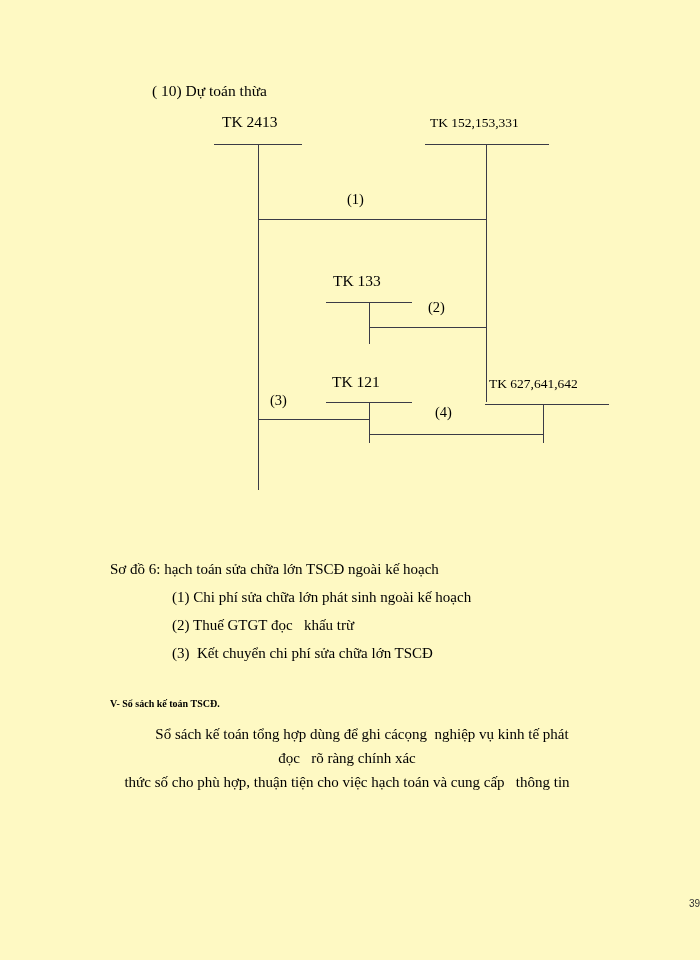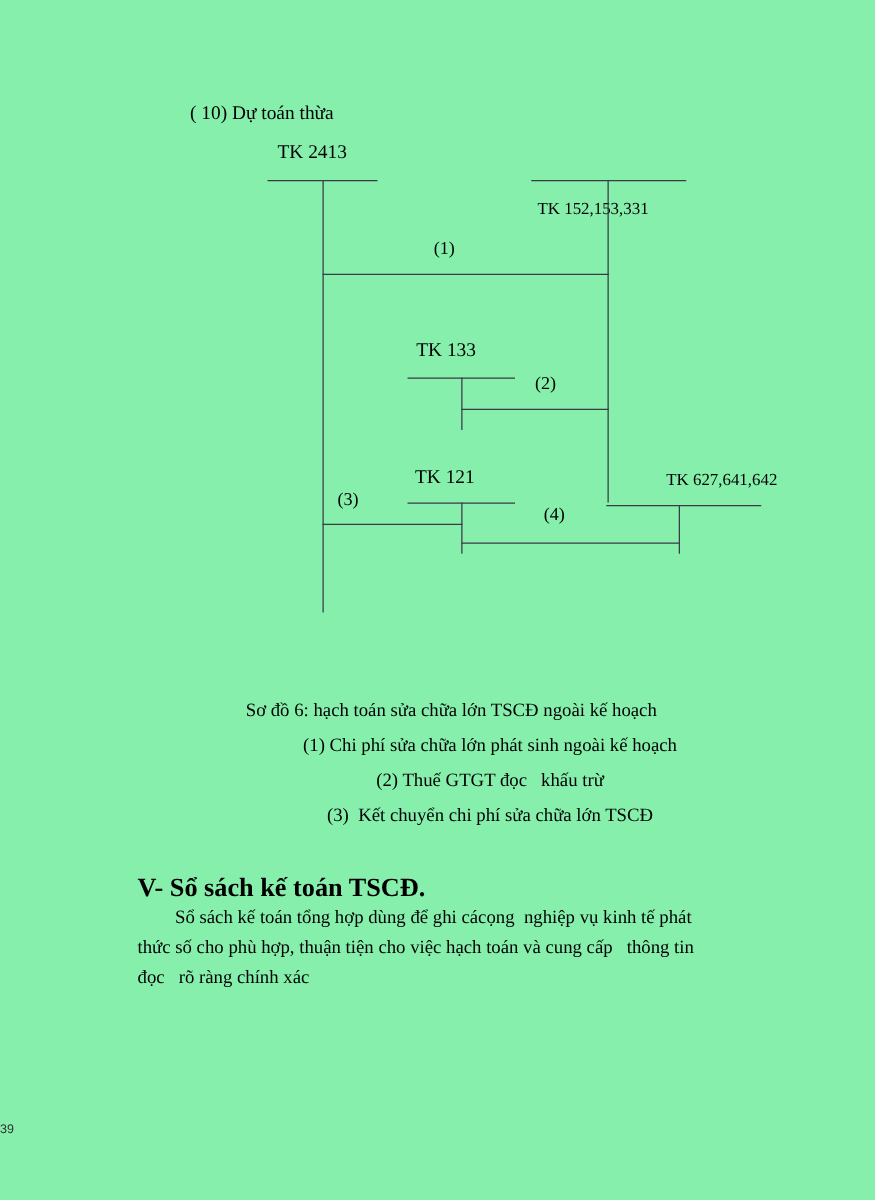--- a/index.html
+++ b/index.html
@@ -11,21 +11,21 @@
     width: 700px;
     height: 960px;
     position: relative;
     font-family: "Liberation Serif", "DejaVu Serif", serif;
     color: #000000;
     overflow: hidden;
   }
   .page {
     position: absolute;
     inset: 0;
-    background: #86efac;
+    background: #fef9c3;
   }
 
   
   .abs { position: absolute; white-space: pre; }
   .t13 { font-size: 13.5px; }
   .t15 { font-size: 15.5px; }
 
   
   #diagram {
     position: absolute;
@@ -49,92 +49,93 @@
     white-space: pre;
     font-family: "Liberation Serif", "DejaVu Serif", serif;
   }
   .flow-label {
     position: absolute;
     white-space: pre;
     font-size: 14.5px;
   }
 
   
-  #caption-block { position: absolute; left: 0; top: 555px; width: 612px; text-align: center; }
+  #caption-block { position: absolute; left: 0; top: 555px; width: 612px; }
   .caption-line {
     position: relative;
     font-size: 15px;
     line-height: 28px;
     white-space: pre;
   }
   .cap-indent0 { margin-left: 110px; }
   .cap-indent1 { margin-left: 172px; font-family: Liberation Serif, serif; }
 
   #section-heading {
     position: absolute;
     left: 110px;
     top: 698px;
-    font-size: 21px;
+    font-size: 10px;
     font-weight: bold;
     white-space: pre;
   }
 
   #paragraph {
     position: absolute;
     left: 110px;
     top: 722px;
     width: 474px;
     font-size: 15px;
     line-height: 24px;
+    text-align: center;
   }
   #paragraph .pline { white-space: pre; display: block; }
 
   #page-number {
     position: absolute;
     left: 0;
     top: 898px;
     width: 700px;
-    text-align: left;
+    text-align: right;
     font-size: 10px;
     font-family: "Liberation Sans", sans-serif;
     color: #333333;
   }
 </style>
 </head>
 <body>
 
 <div class="page">
 
   <div class="abs t15" style="left:152px; top:82px;">( 10) Dự toán thừa</div>
 
   <div id="diagram">
 
     <div class="acct-label t15" style="left:222px; top:113px;">TK 2413</div>
     <div class="hline" style="left:214px; top:144px; width:88px;"></div>
     <div class="vline" style="left:258px; top:144px; height:346px;"></div>
 
-    <div class="acct-label t13" style="left:430px; top:115px;margin-top:44px;">TK 152,153,331</div>
+    <div class="acct-label t13" style="left:430px; top:115px;">TK 152,153,331</div>
     <div class="hline" style="left:425px; top:144px; width:124px;"></div>
     <div class="vline" style="left:486px; top:144px; height:258px;"></div>
 
     <div class="flow-label" style="left:347px; top:191px;">(1)</div>
     <div class="hline" style="left:258px; top:219px; width:229px;"></div>
 
     <div class="acct-label t15" style="left:333px; top:272px;text-align:center;">TK 133</div>
     <div class="hline" style="left:326px; top:302px; width:86px;"></div>
     <div class="vline" style="left:369px; top:302px; height:42px;"></div>
 
     <div class="flow-label" style="left:428px; top:299px;">(2)</div>
     <div class="hline" style="left:369px; top:327px; width:118px;"></div>
 
     <div class="acct-label t15" style="left:332px; top:373px;">TK 121</div>
     <div class="hline" style="left:326px; top:402px; width:86px;"></div>
     <div class="vline" style="left:369px; top:402px; height:41px;"></div>
 
-    <div class="acct-label t13" style="left:489px; top:376px;margin-left:44px;">TK 627,641,642</div>
+    <div class="acct-label t13" style="left:489px; top:376px;">TK 627,641,642</div>
     <div class="hline" style="left:485px; top:404px; width:124px;"></div>
     <div class="vline" style="left:543px; top:404px; height:39px;"></div>
 
     <div class="flow-label" style="left:270px; top:392px;">(3)</div>
     <div class="hline" style="left:258px; top:419px; width:112px;"></div>
 
     <div class="flow-label" style="left:435px; top:404px;">(4)</div>
     <div class="hline" style="left:369px; top:434px; width:175px;"></div>
 
   </div>
@@ -143,19 +144,19 @@
     <div class="caption-line cap-indent0">Sơ đồ 6: hạch toán sửa chữa lớn TSCĐ ngoài kế hoạch</div>
     <div class="caption-line cap-indent1">(1) Chi phí sửa chữa lớn phát sinh ngoài kế hoạch</div>
     <div class="caption-line cap-indent1">(2) Thuế GTGT đọc   khấu trừ</div>
     <div class="caption-line cap-indent1">(3)  Kết chuyển chi phí sửa chữa lớn TSCĐ</div>
   </div>
 
   <div id="section-heading">V- Sổ sách kế toán TSCĐ.</div>
 
   <div id="paragraph">
     <span class="pline">        Sổ sách kế toán tổng hợp dùng để ghi cácọng  nghiệp vụ kinh tế phát</span>
+    <span class="pline">đọc   rõ ràng chính xác</span>
     <span class="pline">thức số cho phù hợp, thuận tiện cho việc hạch toán và cung cấp   thông tin</span>
-    <span class="pline">đọc   rõ ràng chính xác</span>
   </div>
 
   <div id="page-number">39</div>
 
 </div>
 
 </body></html>

